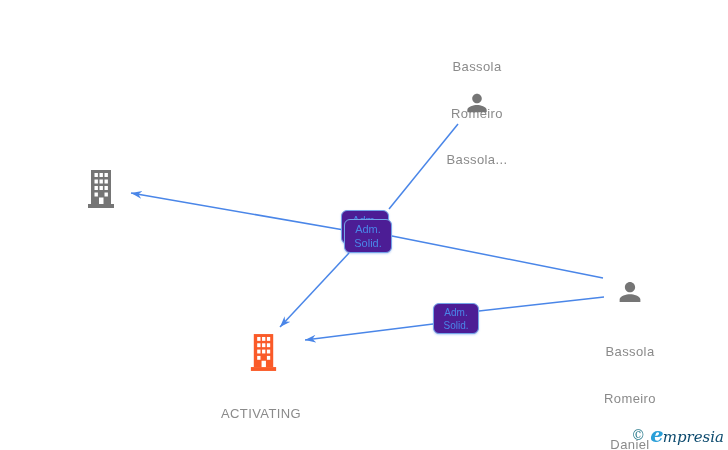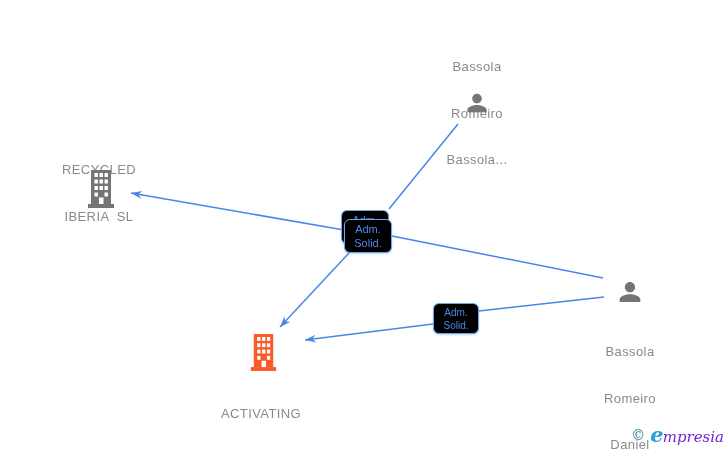--- a/index.html
+++ b/index.html
@@ -8,36 +8,36 @@
     font-family:"Liberation Sans","DejaVu Sans",sans-serif;
   }
   .edges-svg{position:absolute;left:0;top:0;z-index:0;}
   .node-label{
     position:absolute;transform:translateX(-50%);text-align:center;
     color:#8a8a8a;font-size:13px;line-height:15.5px;letter-spacing:.4px;
     white-space:pre;z-index:2;
   }
   .node-icon{position:absolute;z-index:2;line-height:0;cursor:pointer;}
   .edge-label{
-    position:absolute;box-sizing:border-box;background:#000000;
+    position:absolute;box-sizing:border-box;background:#4c1d95;
     border:1.5px solid #73a3e8;border-radius:6px;
     color:#4a86e8;text-align:center;font-size:11px;line-height:14px;
     padding-top:2px;box-shadow:0 1px 2px rgba(74,134,232,.35);cursor:pointer;
   }
   .edge-label div{white-space:pre;}
   .box-back{left:341px;top:210px;width:48px;height:34px;z-index:1;}
   .box-front{left:344px;top:219px;width:48px;height:34px;z-index:3;}
   .box-second{left:433px;top:303px;width:46px;height:31px;z-index:3;font-size:10px;line-height:13px;}
   .watermark{
     position:absolute;right:4px;bottom:3px;z-index:4;cursor:pointer;
     font-family:"DejaVu Serif","Liberation Serif",serif;white-space:nowrap;
   }
   .wm-c{color:#2d7d8f;font-size:14px;vertical-align:2px;margin-right:5px;}
   .wm-e{color:#2a9fd8;font-size:21px;font-style:italic;font-weight:bold;}
-  .wm-rest{color:#6d28d9;font-size:15px;font-style:italic;margin-left:-1px;}
+  .wm-rest{color:#0c4a6e;font-size:15px;font-style:italic;margin-left:-1px;}
 </style>
 </head>
 <body>
 
 <div class="canvas">
 
   <svg class="edges-svg" width="728" height="450" viewBox="0 0 728 450">
     <defs>
       <marker id="arrowhead" markerWidth="12" markerHeight="9" refX="11" refY="4" orient="auto" markerUnits="userSpaceOnUse">
         <path d="M0,0 L11,4 L0,8 L3.5,4 Z" fill="#4a86e8"></path>
@@ -57,24 +57,20 @@
     <div>Bassola</div>
     <div>Romeiro</div>
     <div>Bassola...</div>
   </div>
   <div class="node-icon" style="left:463px;top:89px;">
     <svg width="28" height="28" viewBox="0 0 24 24">
       <path fill="#757575" d="M12 12.2c2.3 0 4.1-1.9 4.1-4.1S14.3 4 12 4 7.9 5.9 7.9 8.1s1.8 4.1 4.1 4.1zm0 1.6c-2.8 0-8.3 1.4-8.3 4.2V20h16.6v-2c0-2.8-5.5-4.2-8.3-4.2z"></path>
     </svg>
   </div>
 
-  <div class="node-label" style="left:99px;top:131px;">
-    <div>RECYCLED</div>
-    <div>IBERIA  SL</div>
-  </div>
   <div class="node-icon" style="left:84px;top:170px;">
     <svg width="34" height="38" viewBox="0 0 34 38">
       <g fill="#757575">
         <rect x="4" y="34" width="26" height="4"></rect>
         <rect x="7" y="0" width="20" height="34"></rect>
       </g>
       <g fill="#ffffff">
         <rect x="10.5" y="3" width="3.4" height="4"></rect>
           <rect x="15.5" y="3" width="3.4" height="4"></rect>
           <rect x="20.5" y="3" width="3.4" height="4"></rect>

